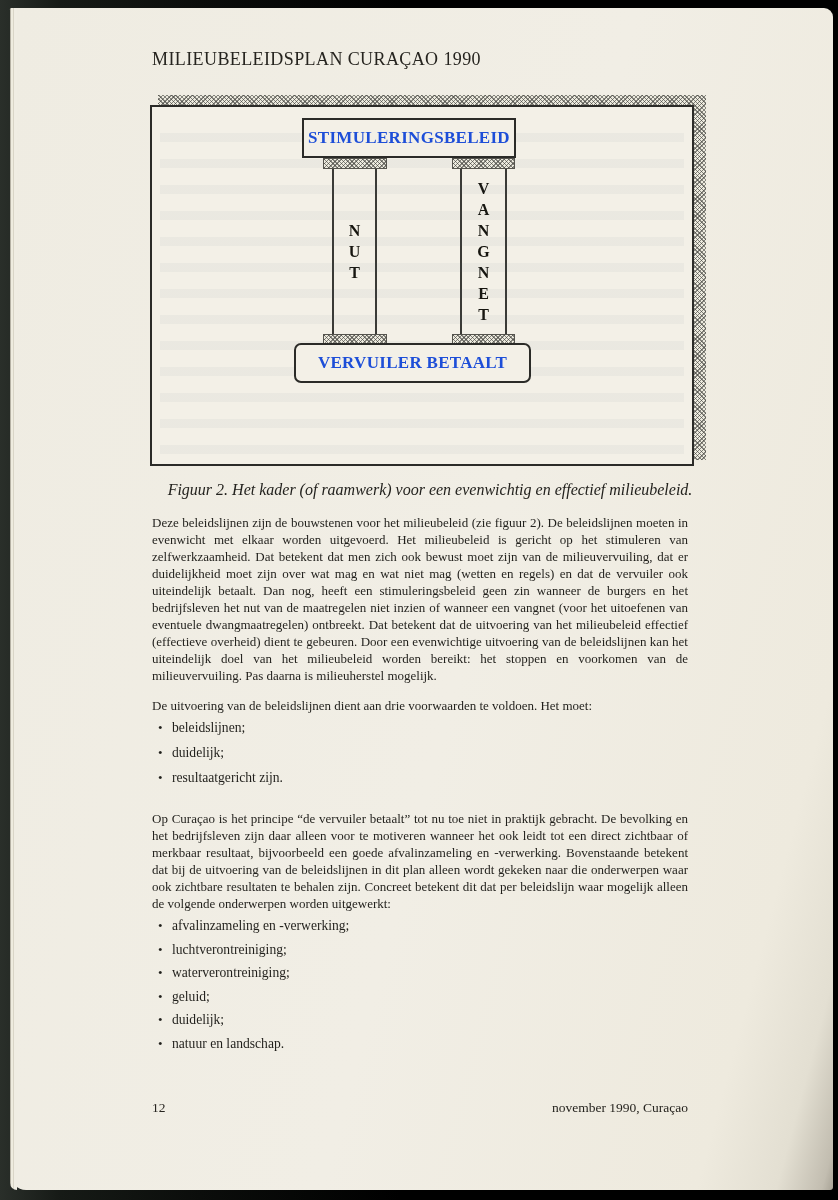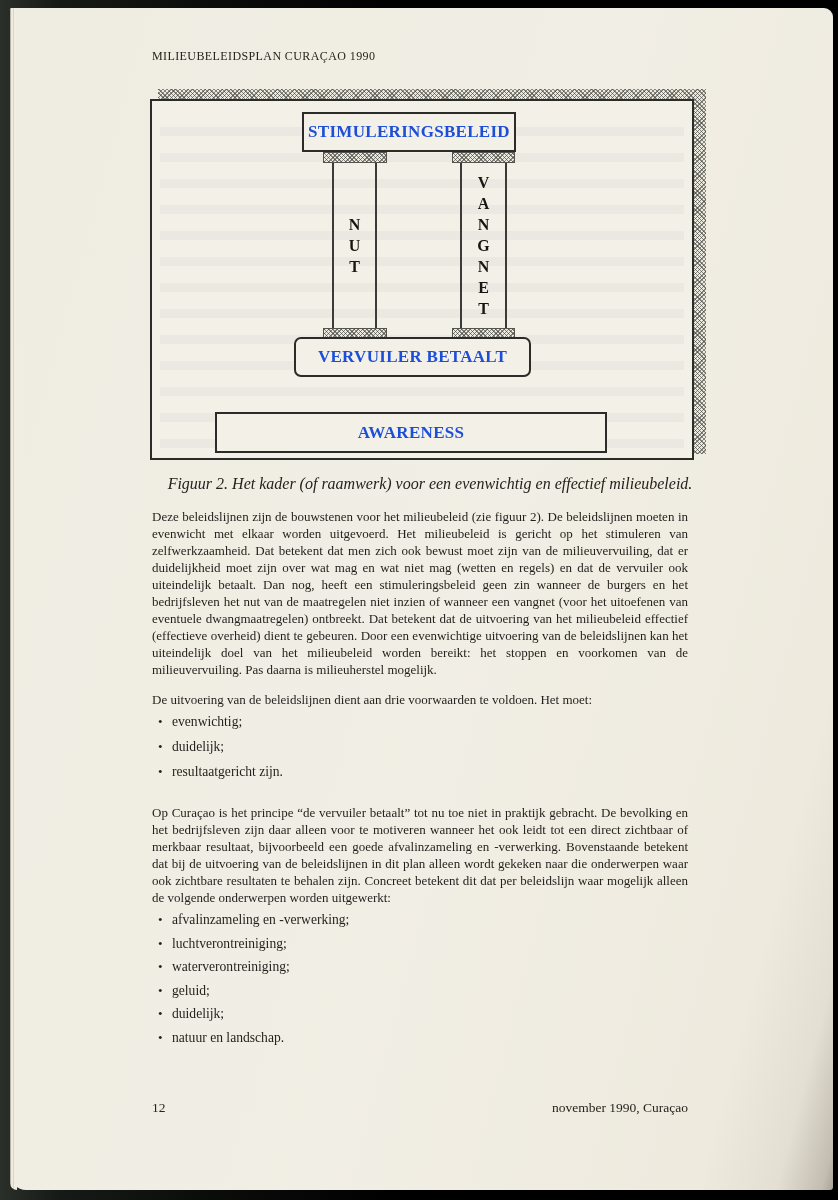--- a/index.html
+++ b/index.html
@@ -14,21 +14,21 @@
     background:linear-gradient(105deg,#efece2 0%,#f1eee5 55%,#eeeade 88%,#e3dfd2 95%,#c2bdb0 99%,#a8a396 100%);
     border-radius:3px 9px 3px 16px;
   }
   .paper::before{ 
     content:"";position:absolute;left:0;top:0;bottom:0;width:7px;
     background:linear-gradient(to right,#b5b1a4 0 1px,#efecdf 1px 3px,#d9d5c7 3px 4px,#f0ede3 4px);
     border-radius:3px 0 0 16px;
   }
   .content{position:absolute;left:142px;top:0;width:536px;}
   .header-title{
-    margin:41px 0 0 0;font-size:12px;font-weight:normal;letter-spacing:.4px;
+    margin:41px 0 0 0;font-size:18px;font-weight:normal;letter-spacing:.4px;
     color:#26241f;
   }
   
   .figure-block{position:relative;margin-top:25px;margin-left:-2px;width:556px;height:377px;}
   .hatch{
     background-color:#eceade;
     background-image:
       repeating-linear-gradient(45deg,rgba(62,62,58,.60) 0 1px,transparent 1px 3px),
       repeating-linear-gradient(135deg,rgba(62,62,58,.60) 0 1px,transparent 1px 3px);
   }
@@ -114,31 +114,30 @@
               <span>N</span>
               <span>G</span>
               <span>N</span>
               <span>E</span>
               <span>T</span>
             </div>
         </div>
         <div class="base base-r hatch"></div>
 
         <div class="dbox layer1">VERVUILER BETAALT</div>
-        <div class="dbox layer3">AWARENESS</div>
       </div>
     </div>
 
     <div class="fig-caption">Figuur 2. Het kader (of raamwerk) voor een evenwichtig en effectief milieubeleid.</div>
 
     <p class="para p1">Deze beleidslijnen zijn de bouwstenen voor het milieubeleid (zie figuur 2). De beleidslijnen moeten in evenwicht met elkaar worden uitgevoerd. Het milieubeleid is gericht op het stimuleren van zelfwerkzaamheid. Dat betekent dat men zich ook bewust moet zijn van de milieuvervuiling, dat er duidelijkheid moet zijn over wat mag en wat niet mag (wetten en regels) en dat de vervuiler ook uiteindelijk betaalt. Dan nog, heeft een stimuleringsbeleid geen zin wanneer de burgers en het bedrijfsleven het nut van de maatregelen niet inzien of wanneer een vangnet (voor het uitoefenen van eventuele dwangmaatregelen) ontbreekt. Dat betekent dat de uitvoering van het milieubeleid effectief (effectieve overheid) dient te gebeuren. Door een evenwichtige uitvoering van de beleidslijnen kan het uiteindelijk doel van het milieubeleid worden bereikt: het stoppen en voorkomen van de milieuvervuiling. Pas daarna is milieuherstel mogelijk.</p>
 
     <p class="para p2">De uitvoering van de beleidslijnen dient aan drie voorwaarden te voldoen. Het moet:</p>
     <ul class="doc-list conditions">
-      <li><span class="bullet">•</span><span>evenwichtig;</span></li>
+      <li><span class="bullet">•</span><span>beleidslijnen;</span></li>
       <li><span class="bullet">•</span><span>duidelijk;</span></li>
       <li><span class="bullet">•</span><span>resultaatgericht zijn.</span></li>
     </ul>
 
     <p class="para p3">Op Curaçao is het principe “de vervuiler betaalt” tot nu toe niet in praktijk gebracht. De bevolking en het bedrijfsleven zijn daar alleen voor te motiveren wanneer het ook leidt tot een direct zichtbaar of merkbaar resultaat, bijvoorbeeld een goede afvalinzameling en -verwerking. Bovenstaande betekent dat bij de uitvoering van de beleidslijnen in dit plan alleen wordt gekeken naar die onderwerpen waar ook zichtbare resultaten te behalen zijn. Concreet betekent dit dat per beleidslijn waar mogelijk alleen de volgende onderwerpen worden uitgewerkt:</p>
     <ul class="doc-list topics">
       <li><span class="bullet">•</span><span>afvalinzameling en -verwerking;</span></li>
       <li><span class="bullet">•</span><span>luchtverontreiniging;</span></li>
       <li><span class="bullet">•</span><span>waterverontreiniging;</span></li>
       <li><span class="bullet">•</span><span>geluid;</span></li>

